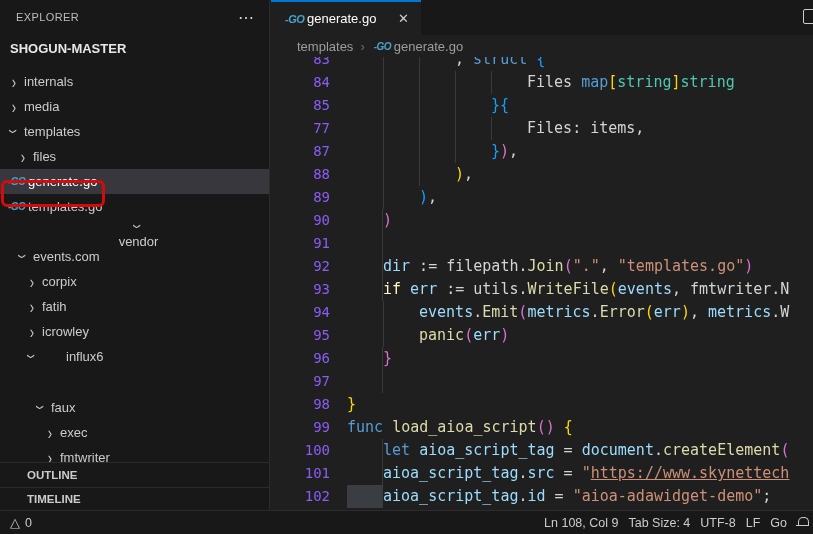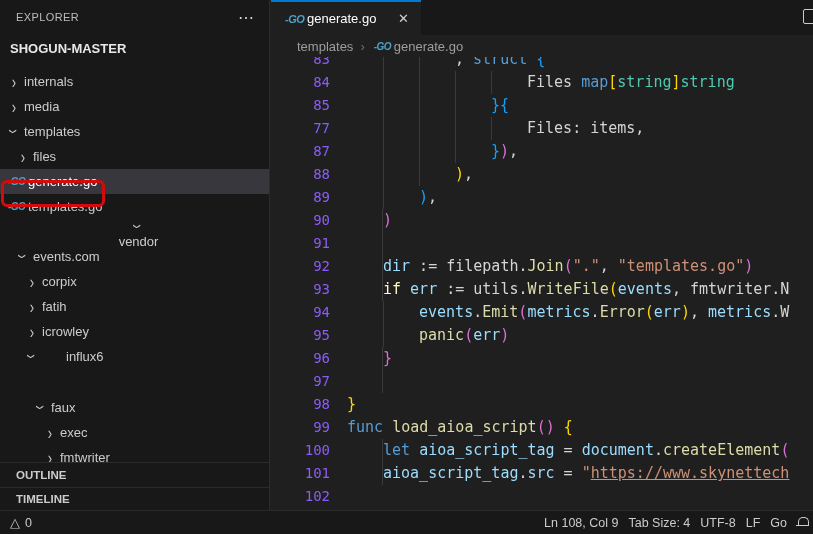--- a/index.html
+++ b/index.html
@@ -20,21 +20,21 @@
   .trow { height:25px; display:flex; align-items:center; font-size:13px; color:#cccccc;
     white-space:nowrap; cursor:default; }
   .trow.selected { background:#37373d; color:#ffffff; }
   .chev { display:inline-block; width:16px; text-align:center; font-size:13px; color:#c5c5c5;
     transform:scaleY(1.4); }
   .chev.down { transform:rotate(90deg) scaleY(1.4); }
   .go-icon { font-style:italic; font-weight:700; color:#4ba0c7; font-size:10px;
     letter-spacing:-0.5px; display:inline-block; width:20px; text-align:left; padding-left:2px; }
   .tlabel { padding-left:2px; }
   .sb-section { height:25px; display:flex; align-items:center; border-top:1px solid #2b2b2b;
-    padding-left:16px; font-size:11.5px; font-weight:700; color:#cccccc; }
+    padding-left:27px; font-size:11.5px; font-weight:700; color:#cccccc; }
   .sb-section.last { height:23px; }
   #red-box { position:absolute; left:1px; top:118px; width:104px; height:27px;
     border:3px solid #d40b0b; border-radius:6px; pointer-events:none; }
 
   
   #editor { position:absolute; left:271px; top:0; width:542px; height:510px;
     background:#1f1f1f; overflow:hidden; }
   #tabbar { position:absolute; left:0; top:0; width:542px; height:35px; background:#181818; }
   #tab-active { position:absolute; left:0; top:0; width:150px; height:35px; background:#1f1f1f;
     border-top:2px solid #0078d4; display:flex; align-items:center; padding:0 8px 0 12px; }
@@ -189,21 +189,21 @@
           <div class="cl"><span class="gut">92</span><span class="ctext"><span class="ind gr"></span><span class="tok var">dir</span><span class="tok fg"> := </span><span class="tok fg">filepath</span><span class="tok fg">.</span><span class="tok fn">Join</span><span class="tok b2">(</span><span class="tok str">"."</span><span class="tok fg">, </span><span class="tok str">"templates.go"</span><span class="tok b2">)</span></span></div>
           <div class="cl"><span class="gut">93</span><span class="ctext"><span class="ind gr"></span><span class="tok ctrl">if</span><span class="tok fg"> </span><span class="tok var">err</span><span class="tok fg"> := </span><span class="tok fg">utils</span><span class="tok fg">.</span><span class="tok fn">WriteFile</span><span class="tok b1">(</span><span class="tok var">events</span><span class="tok fg">, </span><span class="tok fg">fmtwriter</span><span class="tok fg">.N</span></span></div>
           <div class="cl"><span class="gut">94</span><span class="ctext"><span class="ind"></span><span class="ind gl"></span><span class="tok var">events</span><span class="tok fg">.</span><span class="tok fn">Emit</span><span class="tok b2">(</span><span class="tok var">metrics</span><span class="tok fg">.</span><span class="tok fn">Error</span><span class="tok b1">(</span><span class="tok var">err</span><span class="tok b1">)</span><span class="tok fg">, </span><span class="tok var">metrics</span><span class="tok fg">.W</span></span></div>
           <div class="cl"><span class="gut">95</span><span class="ctext"><span class="ind"></span><span class="ind gl"></span><span class="tok fn">panic</span><span class="tok b2">(</span><span class="tok var">err</span><span class="tok b2">)</span></span></div>
           <div class="cl"><span class="gut">96</span><span class="ctext"><span class="ind gr"></span><span class="tok b2">}</span></span></div>
           <div class="cl"><span class="gut">97</span><span class="ctext"><span class="ind gr"></span></span></div>
           <div class="cl"><span class="gut">98</span><span class="ctext"><span class="tok b1">}</span></span></div>
           <div class="cl"><span class="gut">99</span><span class="ctext"><span class="tok kw">func</span><span class="tok fg"> </span><span class="tok fn">load_aioa_script</span><span class="tok b2">(</span><span class="tok b2">)</span><span class="tok fg"> </span><span class="tok b1">{</span></span></div>
           <div class="cl"><span class="gut">100</span><span class="ctext"><span class="ind gr"></span><span class="tok kw">let</span><span class="tok fg"> </span><span class="tok var">aioa_script_tag</span><span class="tok fg"> = </span><span class="tok var">document</span><span class="tok fg">.</span><span class="tok fn">createElement</span><span class="tok b2">(</span></span></div>
           <div class="cl"><span class="gut">101</span><span class="ctext"><span class="ind gr"></span><span class="tok var">aioa_script_tag</span><span class="tok fg">.</span><span class="tok var">src</span><span class="tok fg"> = </span><span class="tok str">"</span><span class="tok str u">https://www.skynettech</span></span></div>
-          <div class="cl sel-ind"><span class="gut">102</span></div>
+          <div class="cl sel-ind"><span class="gut">102</span><span class="ctext"><span class="ind gr"></span><span class="tok var">aioa_script_tag</span><span class="tok fg">.</span><span class="tok var">id</span><span class="tok fg"> = </span><span class="tok str">"aioa-adawidget-demo"</span><span class="tok fg">;</span></span></div>
         </div>
     </div>
   </div>
 
   <div id="statusbar">
     <div id="status-left">
       <span class="warn-glyph">△︎</span>
       <span>0</span>
     </div>
     <div id="status-right">

